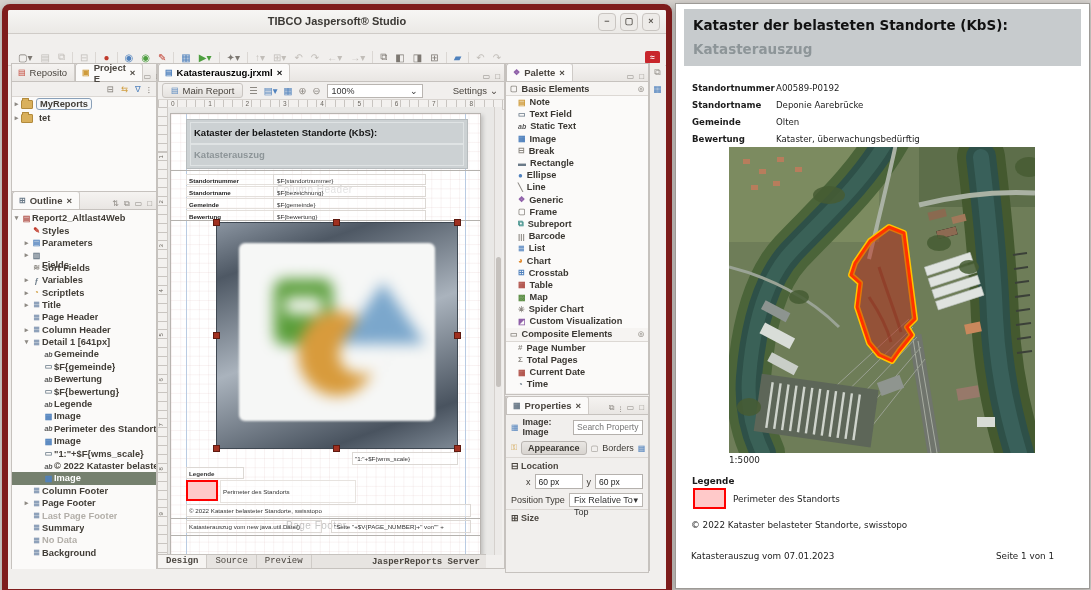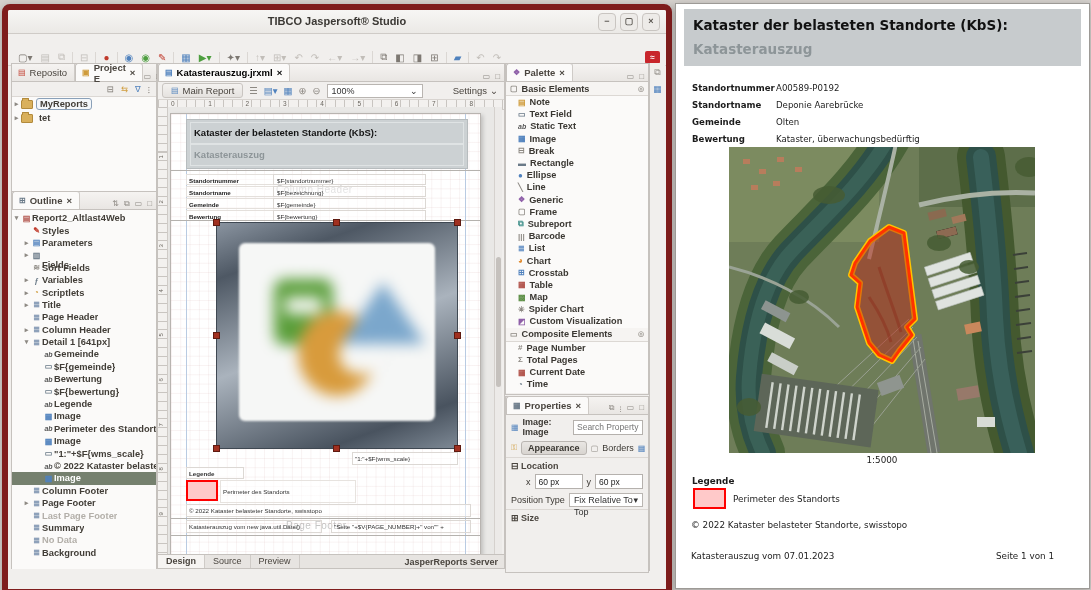--- a/index.html
+++ b/index.html
@@ -504,21 +504,21 @@
           <div class="dsmall abs" style="left:15px;top:390px;width:279px;height:11px;">© 2022 Kataster belasteter Standorte, swisstopo</div>
           <div class="bandline abs" style="top:404px;"></div>
 
           <div class="wmark abs" style="left:115px;top:406px;">Page Footer</div>
           <div class="dsmall abs" style="left:15px;top:406px;width:130px;height:11px;background:transparent;">Katasterauszug vom new java.util.Date()</div>
           <div class="dsmall abs" style="left:160px;top:406px;width:134px;height:11px;background:transparent;">"Seite "+$V{PAGE_NUMBER}+" von"" +</div>
           <div class="bandline abs" style="top:421px;"></div>
         </div>
       </div>
 
-      <div class="btabs abs" style="left:0;right:0;bottom:0;">
+      <div class="btabs abs" style="left:0;right:18px;bottom:0;font-family:Liberation Mono, monospace;">
         <div class="btab active">Design</div>
         <div class="btab">Source</div>
         <div class="btab">Preview</div>
         <div style="margin-left:auto;padding-right:6px;font-weight:bold;">JasperReports Server</div>
       </div>
     </div>
 
     <div class="abs" style="left:497px;top:53px;width:144px;height:508px;">
       <div class="panel abs" style="left:0;top:0;width:142px;height:330px;">
         <div class="ptabs">
@@ -843,21 +843,21 @@
           <ellipse cx="70" cy="150" rx="10" ry="7"></ellipse>
       </g>
 
       <g>
         <path d="M160,80 L175,86 L186,172 L178,180 L183,188 L170,204 L163,214 L150,208 L140,196 L128,160 L131,136 L122,128 L126,116 L141,94 Z" fill="none" stroke="#ffc400" stroke-width="6" stroke-linejoin="round"></path>
         <path d="M160,80 L175,86 L186,172 L178,180 L183,188 L170,204 L163,214 L150,208 L140,196 L128,160 L131,136 L122,128 L126,116 L141,94 Z" fill="rgba(190,35,20,0.48)" stroke="#ff3200" stroke-width="3" stroke-linejoin="round"></path>
         <path d="M140,150 C150,165 158,180 162,195 M150,120 C158,145 166,165 172,185" stroke="#8a1f12" stroke-width="3" fill="none" opacity="0.35"></path>
       </g>
     </svg>
 
-    <div class="pvtxt abs" style="left:53px;top:451px;width:306px;text-align:center;">1:5000</div>
+    <div class="pvtxt abs" style="left:53px;top:451px;width:306px;text-align:left;">1:5000</div>
     <div class="pvtxt abs" style="left:16px;top:472px;font-weight:bold;">Legende</div>
     <div class="swatch abs" style="left:17px;top:484px;width:29px;height:17px;"></div>
     <div class="pvtxt abs" style="left:57px;top:490px;">Perimeter des Standorts</div>
     <div class="pvtxt abs" style="left:15px;top:516px;">© 2022 Kataster belasteter Standorte, swisstopo</div>
     <div class="pvtxt abs" style="left:15px;top:547px;">Katasterauszug vom 07.01.2023</div>
     <div class="pvtxt abs" style="left:200px;top:547px;width:178px;text-align:right;">Seite 1 von 1</div>
   </div>
 </div>
 
 </body></html>

